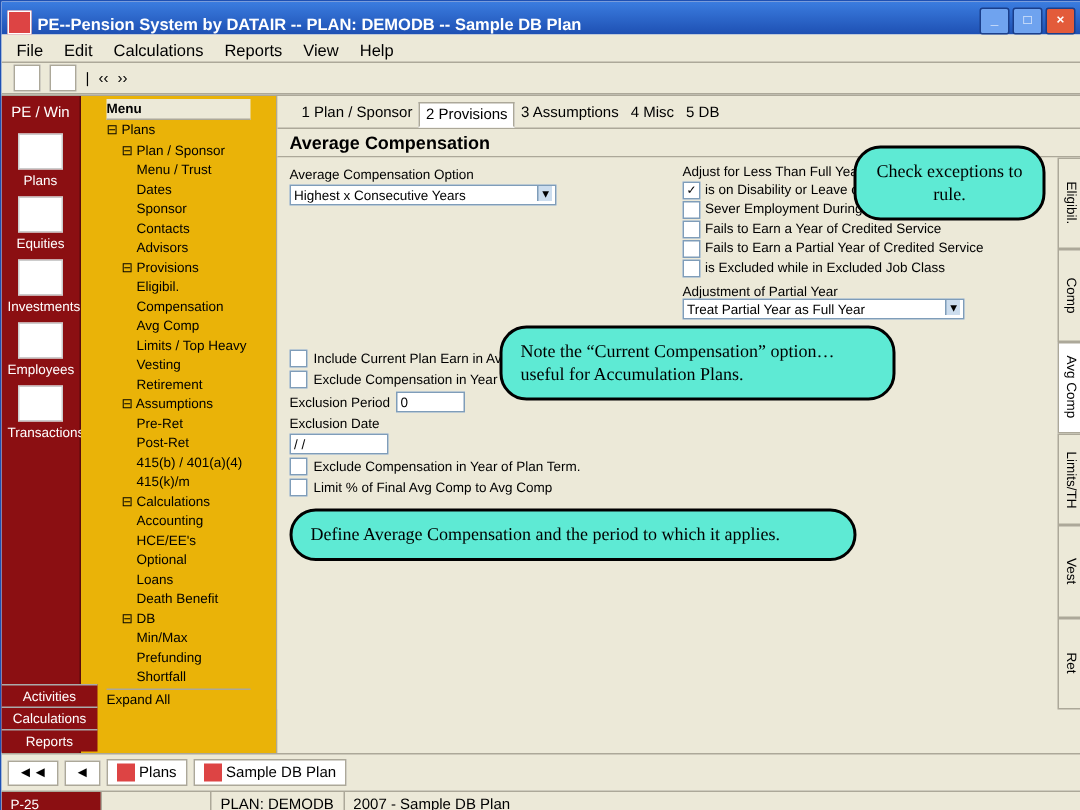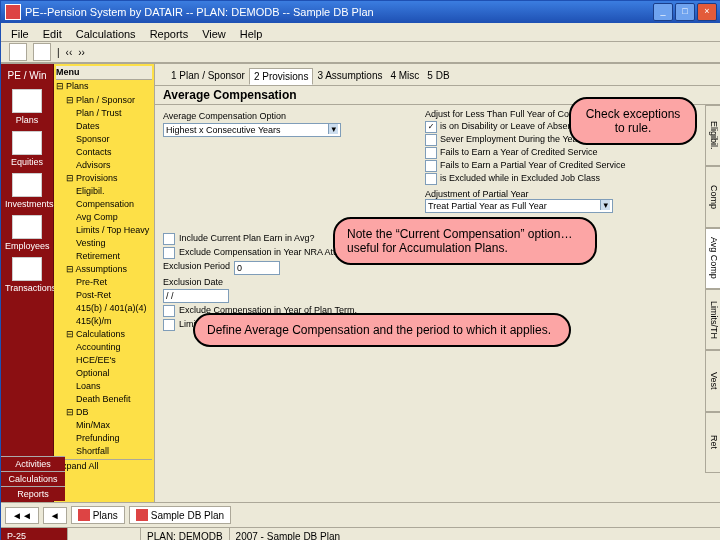--- a/index.html
+++ b/index.html
@@ -1,57 +1,57 @@
 <!DOCTYPE html>
 <html><head>
 <meta charset="utf-8">
 <style>
 html,body{margin:0;padding:0;font-family:Tahoma,Arial,sans-serif;font-size:10px;color:#000;background:#fff}
 .window{width:720px;height:540px;position:relative;overflow:hidden;border:1px solid #1e50b3}
-.titlebar{height:22px;background:linear-gradient(#3b7de0,#1e50b3);color:#fff;display:flex;align-items:center;padding:0 4px;font-size:11px;font-weight:normal}
+.titlebar{height:22px;background:linear-gradient(#3b7de0,#1e50b3);color:#fff;display:flex;align-items:flex-end;padding:0 4px;font-size:11px;font-weight:bold}
 .titlebar .app-icon{width:14px;height:14px;background:#d44;margin-right:4px;border:1px solid #fff}
 .titlebar .title{flex:1}
 .win-btns{display:flex;gap:2px}
 .win-btn{width:18px;height:16px;background:#6fa3ef;border:1px solid #1a3e8a;border-radius:2px;color:#fff;text-align:center;line-height:14px;font-size:9px}
 .close{background:#e35b3a}
 .menubar{height:18px;background:#ece9d8;border-bottom:1px solid #aca899;display:flex;align-items:flex-end;padding:0 4px;font-size:11px;gap:2px}
 .menubar span{padding:1px 6px;cursor:default}
 .toolbar-top{height:20px;background:#ece9d8;border-bottom:1px solid #aca899;display:flex;align-items:center;padding:0 8px;gap:6px;font-size:10px}
 .tool-btn{width:16px;height:16px;border:1px solid #aca899;background:#fff}
 .body{display:flex;height:438px;border-top:1px solid #aca899}
 .left-strip{width:52px;background:#8b0f12;border-right:1px solid #5a0a0c;display:flex;flex-direction:column;align-items:center;padding-top:4px;gap:6px}
 .lnav-item{width:44px;text-align:center;color:#fff;font-size:9px}
 .lnav-icon{width:28px;height:22px;background:#fff;margin:0 auto 2px;border:1px solid #ccc}
 .mid-hdr{font-size:10px;text-align:center;border-bottom:1px solid #aca899;padding:2px 0}
-.tree{width:96px;background:#fde047;border-right:1px solid #aca899;font-size:9px;padding:2px 2px;overflow:hidden}
+.tree{width:96px;background:#eab308;border-right:1px solid #aca899;font-size:9px;padding:2px 17px;overflow:hidden}
 .tree-hdr{background:#ece9d8;border-bottom:1px solid #aca899;padding:2px;font-weight:bold}
 .tree div{white-space:nowrap;padding:1px 0;line-height:11px}
 .tree .lvl1{padding-left:10px}
 .tree .lvl2{padding-left:20px}
 .main{flex:1;position:relative;background:#ece9d8}
 .tabs{display:flex;padding:4px 12px 0;font-size:10px}
 .tab{padding:2px 4px;cursor:default}
 .tab.active{background:#fff;border:1px solid #aca899;border-bottom:1px solid #fff}
 .panel-title{font-weight:bold;font-size:12px;padding:2px 8px;border-top:1px solid #aca899;border-bottom:1px solid #aca899;background:#ece9d8}
 .panel{background:#ece9d8;padding:4px 8px;position:relative;height:360px}
-.row{display:flex;align-items:flex-start;gap:4px;margin:2px 0}
+.row{display:flex;align-items:center;gap:4px;margin:2px 0}
 .lbl{font-size:9px}
 .dropdown{border:1px solid #7f9db9;background:#fff;font-size:9px;padding:1px 14px 1px 2px;position:relative;width:160px}
 .dropdown:after{content:"▾";position:absolute;right:2px;top:0;background:#cde;border-left:1px solid #7f9db9;padding:0 2px}
 .check-block{position:absolute;left:270px;top:4px;width:210px;font-size:9px}
 .cb-line{display:flex;align-items:flex-start;gap:3px;margin:1px 0;line-height:10px}
 .cb{width:10px;height:10px;border:1px solid #7f9db9;background:#fff;flex-shrink:0;font-size:8px;text-align:center;line-height:9px}
 .cb.checked:after{content:"✓"}
 .input{border:1px solid #7f9db9;background:#fff;font-size:9px;padding:1px 2px;width:40px}
 .right-tabs{position:absolute;right:0;top:0;width:16px;height:100%;display:flex;flex-direction:column}
 .rtab{flex:1;border:1px solid #aca899;background:#ece9d8;writing-mode:vertical-rl;text-align:center;font-size:9px;padding:4px 1px}
-.callout{position:absolute;background:#fca5a5;border:2px solid #000;border-radius:18px;padding:8px 12px;font-size:12px;font-family:Liberation Sans, sans-serif;z-index:20}
+.callout{position:absolute;background:#5eead4;border:2px solid #000;border-radius:18px;padding:8px 12px;font-size:12px;font-family:Liberation Serif, serif;z-index:20}
 .callout.c1{right:24px;top:96px;width:100px;text-align:center}
 .callout.c2{left:332px;top:216px;width:236px}
-.callout.c3{left:192px;top:312px;width:350px}
+.callout.c3{left:192px;top:338px;width:350px}
 .statusbar{height:16px;background:#ece9d8;border-top:1px solid #aca899;display:flex;align-items:center;font-size:10px}
 .status-cell{border-right:1px solid #aca899;padding:0 6px;height:100%;display:flex;align-items:center}
 .expand-row{border-top:1px solid #aca899;padding:2px;font-size:9px}
 .taskbar{height:24px;background:#ece9d8;border-top:1px solid #aca899;display:flex;align-items:center;gap:4px;padding:0 4px;font-size:10px}
 .task-btn{border:1px solid #aca899;background:#fff;padding:2px 6px;display:flex;align-items:center;gap:3px}
 .mini-icon{width:12px;height:12px;background:#d44}
 .bot-left{width:54px;background:#8b0f12;color:#fff;font-size:9px;text-align:center}
 </style>
 </head>
 <body>
@@ -94,21 +94,21 @@
       <div class="lnav-item"><div class="lnav-icon"></div><span>Employees</span></div>
       <div class="lnav-item"><div class="lnav-icon"></div><span>Transactions</span></div>
       <div style="flex:1"></div>
     </div>
 
     <div class="tree">
       <div class="tree-hdr">Menu</div>
       <div>⊟ <span>Plans</span></div>
       <div id="tree-items">
           <div class="lvl1">⊟ Plan / Sponsor</div>
-          <div class="lvl2">Plan / Trust</div>
+          <div class="lvl2">Menu / Trust</div>
           <div class="lvl2">Dates</div>
           <div class="lvl2">Sponsor</div>
           <div class="lvl2">Contacts</div>
           <div class="lvl2">Advisors</div>
           <div class="lvl1">⊟ Provisions</div>
           <div class="lvl2">Eligibil.</div>
           <div class="lvl2">Compensation</div>
           <div class="lvl2">Avg Comp</div>
           <div class="lvl2">Limits / Top Heavy</div>
           <div class="lvl2">Vesting</div>

